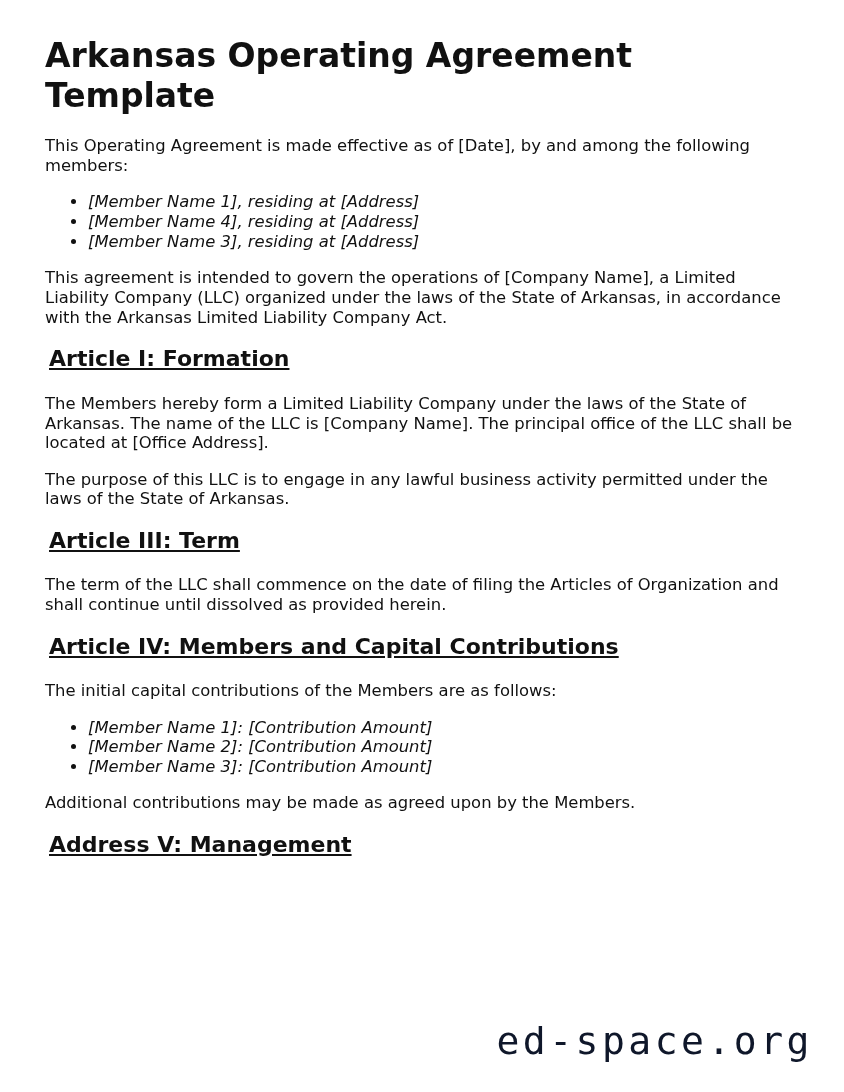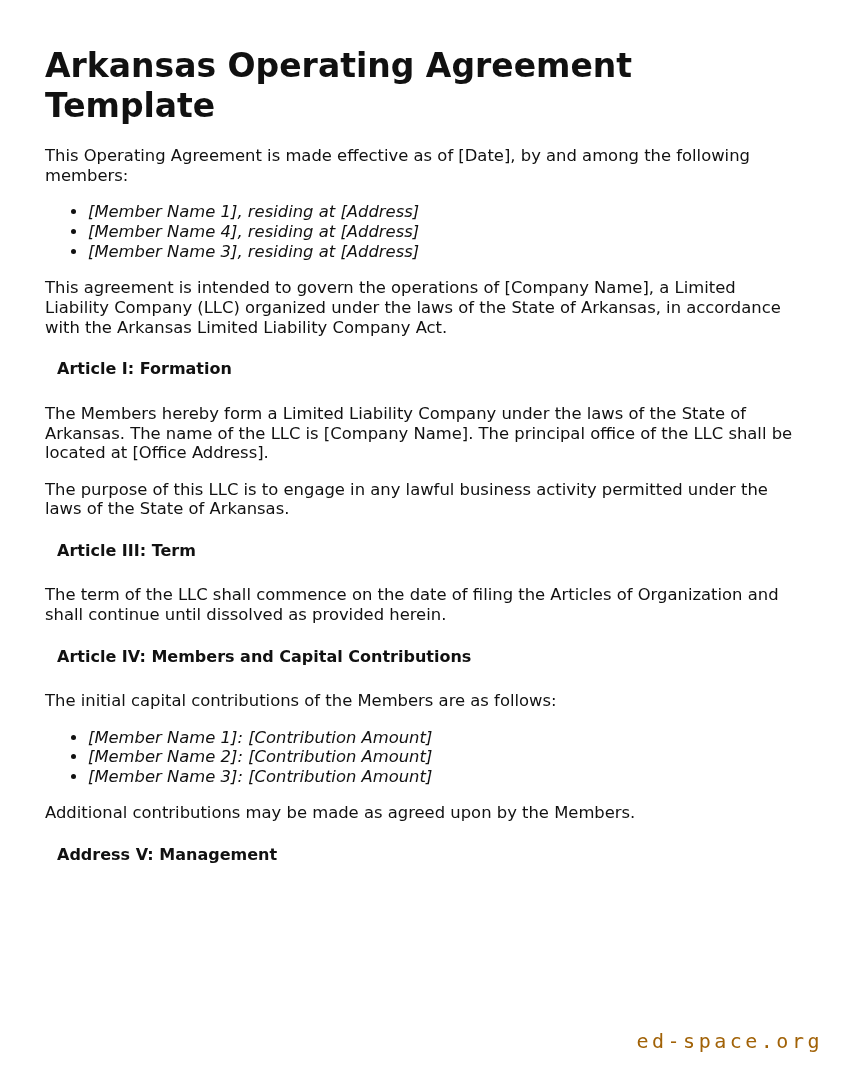--- a/index.html
+++ b/index.html
@@ -18,45 +18,46 @@
     position: absolute;
     left: 45px;
     top: 0;
     width: 750px;
   }
   .doc-title {
     font-size: 33px;
     line-height: 39.6px;
     font-weight: bold;
     margin: 0 0 21px 0;
-    padding-top: 46px;
+    padding-top: 36px;
     max-width: 660px;
   }
   .para { margin: 0 0 16.5px 0; }
   .doc-list {
     margin: 0 0 16.5px 0;
     padding: 0 0 0 43px;
     list-style: disc;
     font-style: italic;
   }
   .doc-list li { line-height: 19.8px; }
   .section-heading {
-    font-size: 16px;
+    font-size: 22px;
     line-height: 29.7px;
     font-weight: bold;
-    margin: 4px 0 20px 12px;
+    margin: 4px 0 20px 4px;
+    text-decoration: underline;
   }
   .watermark {
     position: absolute;
     top: 1032px;
-    right: 21px;
+    right: 31px;
     font-family: "DejaVu Sans Mono", "Liberation Mono", monospace;
-    font-size: 20px;
+    font-size: 38px;
     letter-spacing: 3.5px;
-    color: #a16207;
+    color: #0f172a;
     white-space: nowrap;
   }
 </style>
 </head>
 <body>
 
 <div class="page">
   <div class="content">
 
     <h1 class="doc-title">Arkansas Operating Agreement Template</h1>

